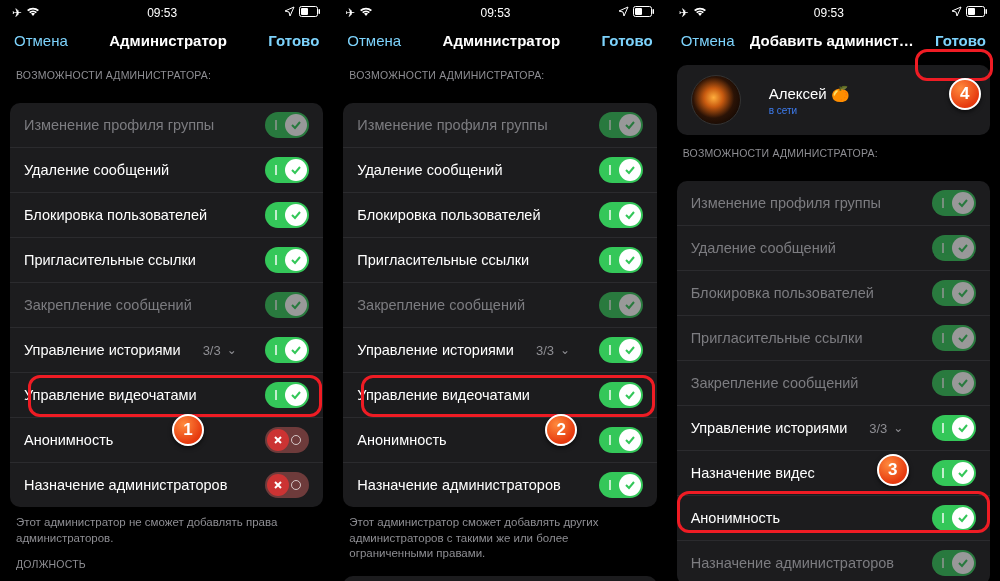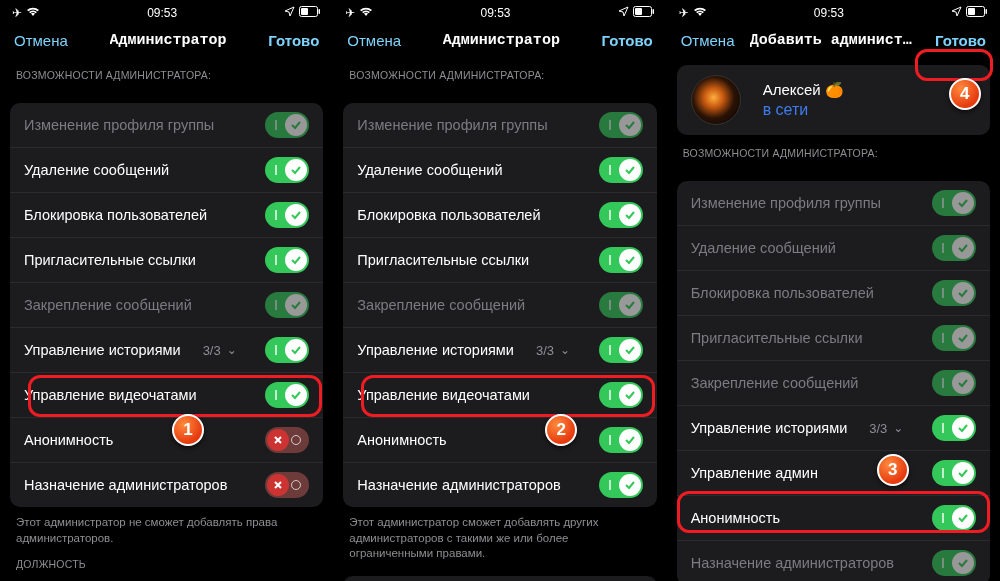--- a/index.html
+++ b/index.html
@@ -30,21 +30,21 @@
 .sb-left, .sb-right { display: flex; align-items: center; gap: 4px; }
 .sb-center { font-weight: 400; }
 .navbar {
   display: flex;
   justify-content: space-between;
   align-items: center;
   padding: 10px 14px 8px;
   font-size: 15px;
 }
 .nav-btn { color: #7dd3fc; cursor: pointer; }
-.nav-title { color: #fff; font-weight: 600; white-space: nowrap; overflow: hidden; text-overflow: ellipsis; max-width: 170px; font-family: Liberation Mono, monospace; }
+.nav-title { color: #fff; font-weight: 600; white-space: nowrap; overflow: hidden; text-overflow: ellipsis; max-width: 170px; }
 .section-header {
   font-size: 10.5px;
   color: #8E8E93;
   text-transform: uppercase;
   padding: 12px 16px 22px;
   letter-spacing: 0.2px;
 }
 .list { background: #1C1C1E; border-radius: 10px; margin: 0 10px; overflow: hidden; }
 .list-row {
   display: flex;
@@ -86,29 +86,29 @@
 .toggle.on-dim .bar { left: 10px; }
 .toggle.off .circ { position:absolute; right:8px; top:8px; width:10px; height:10px; border:1.5px solid rgba(255,255,255,0.7); border-radius:50%; }
 .footnote { font-size: 11.5px; color: #8E8E93; padding: 8px 16px 0; line-height: 1.35; }
 .input-block { background:#1C1C1E; border-radius:10px; margin: 0 10px; padding: 11px 14px; color:#8E8E93; font-size:14.5px; }
 .transfer-btn {
   margin: 14px 10px 0; background:#1C1C1E; border-radius:10px; padding:12px; text-align:center;
   color:#3d7cf0; font-size:15px; cursor:pointer;
 }
 .profile-card {
   margin: 0 10px; background:#1C1C1E; border-radius:10px; padding: 10px 14px;
-  display:flex; align-items:center; gap:22px;
+  display:flex; align-items:center; gap:28px;
 }
 .avatar {
   width:50px; height:50px; border-radius:50%;
   background: radial-gradient(circle at 45% 45%, #ffae3d 0%, #c95b10 25%, #2b1306 55%, #000 100%);
   border:1px solid #333;
 }
 .prof-name { font-size:15px; font-weight:500; }
-.prof-status { font-size:16px; color:#3d7cf0; margin-top:2px; }
+.prof-status { font-size:10px; color:#3d7cf0; margin-top:2px; }
 .highlight-box {
   position:absolute; border:3px solid #ef1c24; border-radius:12px; pointer-events:none;
 }
 .step-badge {
   position:absolute; width:32px; height:32px; border-radius:50%;
   background: radial-gradient(circle at 35% 30%, #ff8a3d, #e63a0f 70%);
   border:2px solid #fff; color:#fff; font-weight:700; font-size:17px;
   display:flex; align-items:center; justify-content:center;
   box-shadow: 0 2px 4px rgba(0,0,0,0.6);
   pointer-events:none;
@@ -504,21 +504,21 @@
       <span class="toggle on">
           <span class="bar"></span>
           <span class="knob">
             <svg viewBox="0 0 12 12">
               <path d="M2 6 L5 9 L10 3" stroke="#34C759" stroke-width="2" fill="none"></path>
             </svg>
           </span>
         </span>
     </div>
     <div class="list-row">
-      <span>Управление админ</span>
+      <span>Назначение видес</span>
       <span class="toggle on">
           <span class="bar"></span>
           <span class="knob">
             <svg viewBox="0 0 12 12">
               <path d="M2 6 L5 9 L10 3" stroke="#34C759" stroke-width="2" fill="none"></path>
             </svg>
           </span>
         </span>
     </div>
     <div class="list-row">

